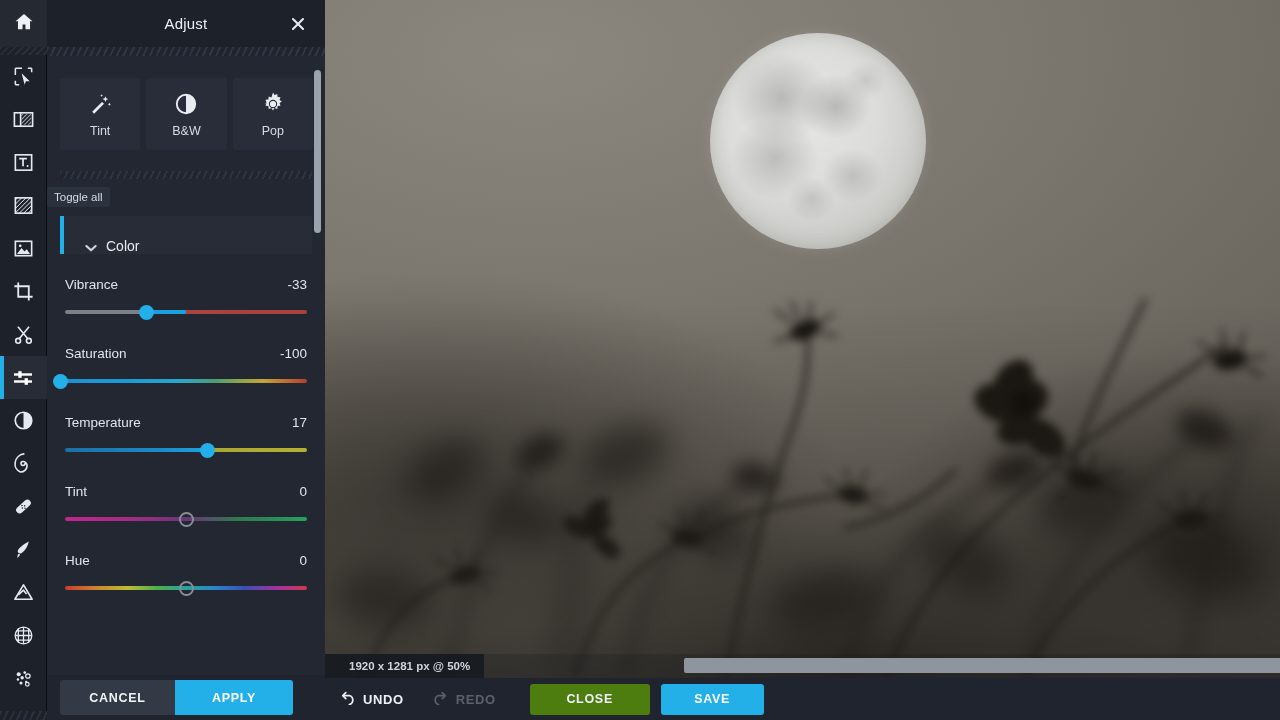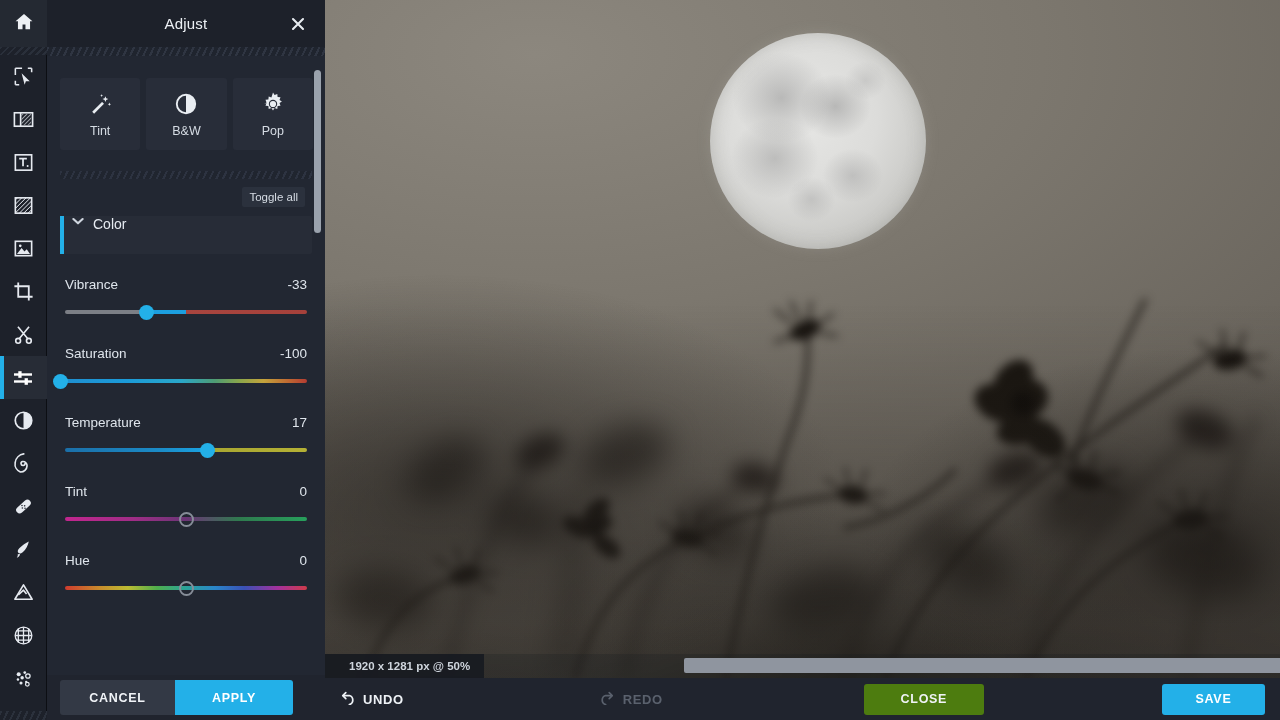--- a/index.html
+++ b/index.html
@@ -121,39 +121,39 @@
   .sub-hatch {
     margin: 21px 13px 0 13px;
     height: 8px;
     background:
       repeating-linear-gradient(115deg,
         #2d3341 0px, #2d3341 2px,
         #20252f 2px, #20252f 6px);
   }
 
   .toggle-all-row {
-    display: flex; justify-content: flex-end;
+    display: flex; justify-content: flex-start;
     padding: 8px 20px 0 0;
   }
   .toggle-all {
     font-size: 11.5px; color: #d6dce4;
     background: #2b313d;
     padding: 4px 7px;
     border-radius: 2px;
     cursor: pointer;
   }
 
   .section-head {
     position: relative;
     margin: 9px 13px 0 13px;
     height: 38px;
     background: #272c37;
     border-radius: 2px;
-    display: flex; align-items: flex-start;
-    padding-left: 12px;
+    display: flex; align-items: flex-end;
+    padding-left: 25px;
     cursor: pointer;
   }
   .section-head::before {
     content: "";
     position: absolute; left: 0; top: 0;
     width: 4px; height: 100%;
     background: #23b0e8;
   }
   .section-chevron {
     color: #cfd6df; font-size: 11px;
@@ -312,21 +312,21 @@
     background: #8f959f;
     border-radius: 2px;
     cursor: pointer;
   }
 
   
   .bottombar {
     position: absolute; left: 325px; bottom: 0;
     width: 955px; height: 42px;
     background: #20242e;
-    display: flex; align-items: center; justify-content: space-between;
+    display: flex; align-items: center; justify-content: flex-start;
     padding-right: 15px;
     gap: 0;
     z-index: 25;
   }
   .histbtn {
     display: flex; align-items: center; gap: 7px;
     font-size: 13px; font-weight: bold; letter-spacing: .6px;
     cursor: pointer;
     padding: 0 14px;
   }

